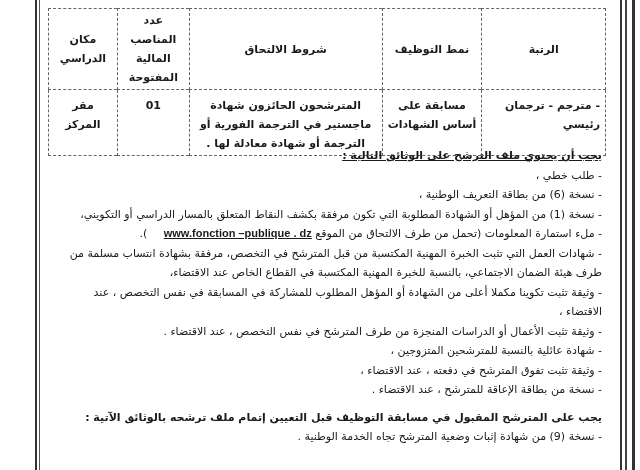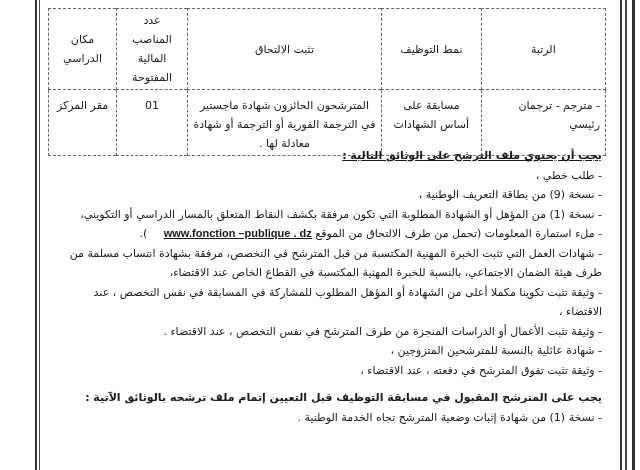--- a/index.html
+++ b/index.html
@@ -15,21 +15,21 @@
   .frame-right-mid { position:absolute; left:625px; top:0; width:2px; height:470px; background:#444; }
   .frame-right-outer { position:absolute; left:632px; top:0; width:3px; height:470px; background:#333; }
 
   table.posts {
     position:absolute; left:48px; top:8px; width:558px; height:137px;
     border-collapse:collapse; direction:rtl;
     font-size:11px; line-height:19px;
   }
   table.posts th, table.posts td {
     border:1px dashed #666;
-    font-weight:normal;
+    font-weight:bold;
     vertical-align:middle;
     text-align:center;
     padding:2px 5px;
   }
   table.posts th { height:58px; }
   table.posts td { vertical-align:top; padding-top:6px; }
   .c-rank { width:126px; text-align:right !important; }
   .c-mode { width:96px; }
   .c-cond { width:204px; text-align:center; }
   .c-count { width:63px; }
@@ -53,47 +53,48 @@
 <div class="frame-left-inner"></div>
 <div class="frame-right-inner"></div>
 <div class="frame-right-mid"></div>
 <div class="frame-right-outer"></div>
 
 <table class="posts">
   <thead>
     <tr>
       <th class="c-rank" style="text-align:center !important">الرتبة</th>
       <th class="c-mode">نمط التوظيف</th>
-      <th class="c-cond" style="text-align:center !important">تثبت الالتحاق</th>
+      <th class="c-cond" style="text-align:center !important">شروط الالتحاق</th>
       <th class="c-count">عدد المناصب المالية المفتوحة</th>
       <th class="c-place">مكان الدراسي</th>
     </tr>
   </thead>
   <tbody>
     <tr>
       <td class="c-rank">- مترجم - ترجمان رئيسي</td>
       <td class="c-mode">مسابقة على أساس الشهادات</td>
       <td class="c-cond">المترشحون الحائزون شهادة ماجستير في الترجمة الفورية أو الترجمة أو شهادة معادلة لها .</td>
       <td class="c-count">01</td>
       <td class="c-place">مقر المركز</td>
     </tr>
   </tbody>
 </table>
 
 <div class="body-text">
   <p class="heading">يجب أن يحتوي ملف الترشح على الوثائق التالية :</p>
   <p>- طلب خطي ،</p>
-  <p>- نسخة (9) من بطاقة التعريف الوطنية ،</p>
+  <p>- نسخة (6) من بطاقة التعريف الوطنية ،</p>
   <p>- نسخة (1) من المؤهل أو الشهادة المطلوبة التي تكون مرفقة بكشف النقاط المتعلق بالمسار الدراسي أو التكويني،</p>
   <p>
     <span>- ملء استمارة المعلومات (تحمل من طرف الالتحاق من الموقع</span>
     <span class="url">www.fonction –publique . dz</span>
     <span>).</span>
   </p>
   <p>- شهادات العمل التي تثبت الخبرة المهنية المكتسبة من قبل المترشح في التخصص، مرفقة بشهادة انتساب مسلمة من طرف هيئة الضمان الاجتماعي، بالنسبة للخبرة المهنية المكتسبة في القطاع الخاص عند الاقتضاء،</p>
   <p>- وثيقة تثبت تكوينا مكملا أعلى من الشهادة أو المؤهل المطلوب للمشاركة في المسابقة في نفس التخصص ، عند الاقتضاء ،</p>
   <p>- وثيقة تثبت الأعمال أو الدراسات المنجزة من طرف المترشح في نفس التخصص ، عند الاقتضاء .</p>
   <p>- شهادة عائلية بالنسبة للمترشحين المتزوجين ،</p>
   <p>- وثيقة تثبت تفوق المترشح في دفعته ، عند الاقتضاء ،</p>
+  <p>- نسخة من بطاقة الإعاقة للمترشح ، عند الاقتضاء .</p>
   <div class="spacer"></div>
   <p class="heading2">يجب على المترشح المقبول في مسابقة التوظيف قبل التعيين إتمام ملف ترشحه بالوثائق الآتية :</p>
-  <p>- نسخة (1) من شهادة إثبات وضعية المترشح تجاه الخدمة الوطنية .</p>
+  <p>- نسخة (9) من شهادة إثبات وضعية المترشح تجاه الخدمة الوطنية .</p>
 </div>
 
 </body></html>

